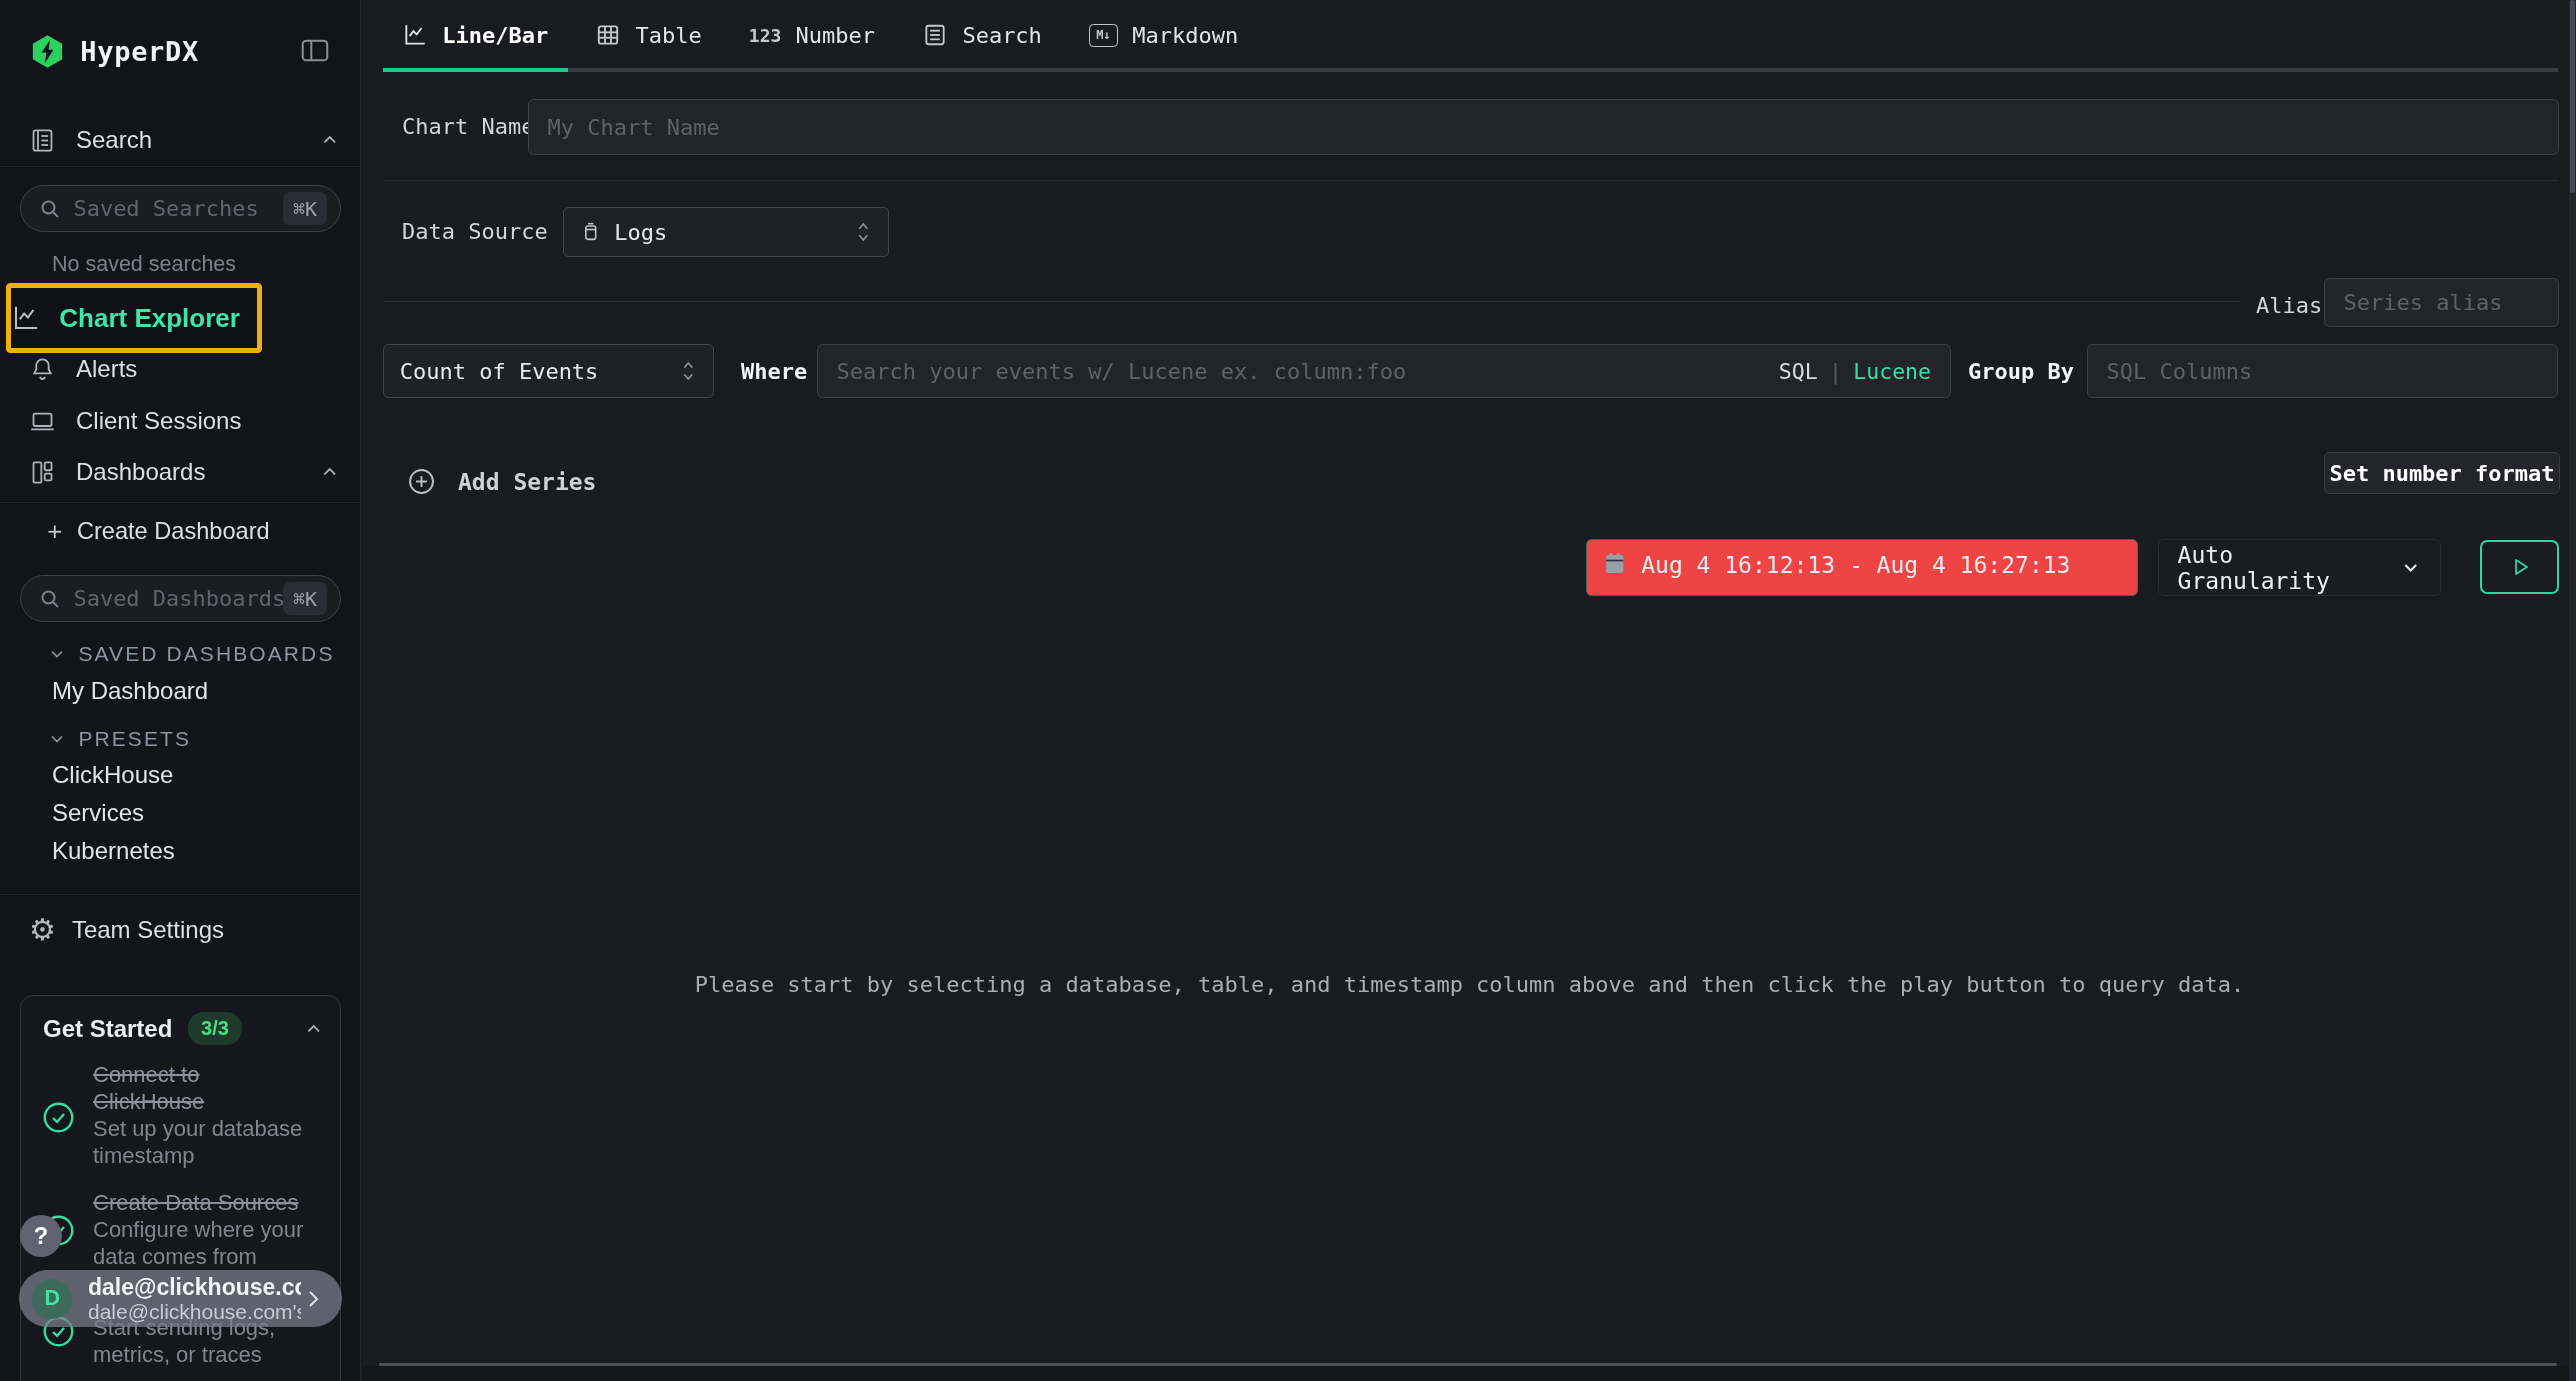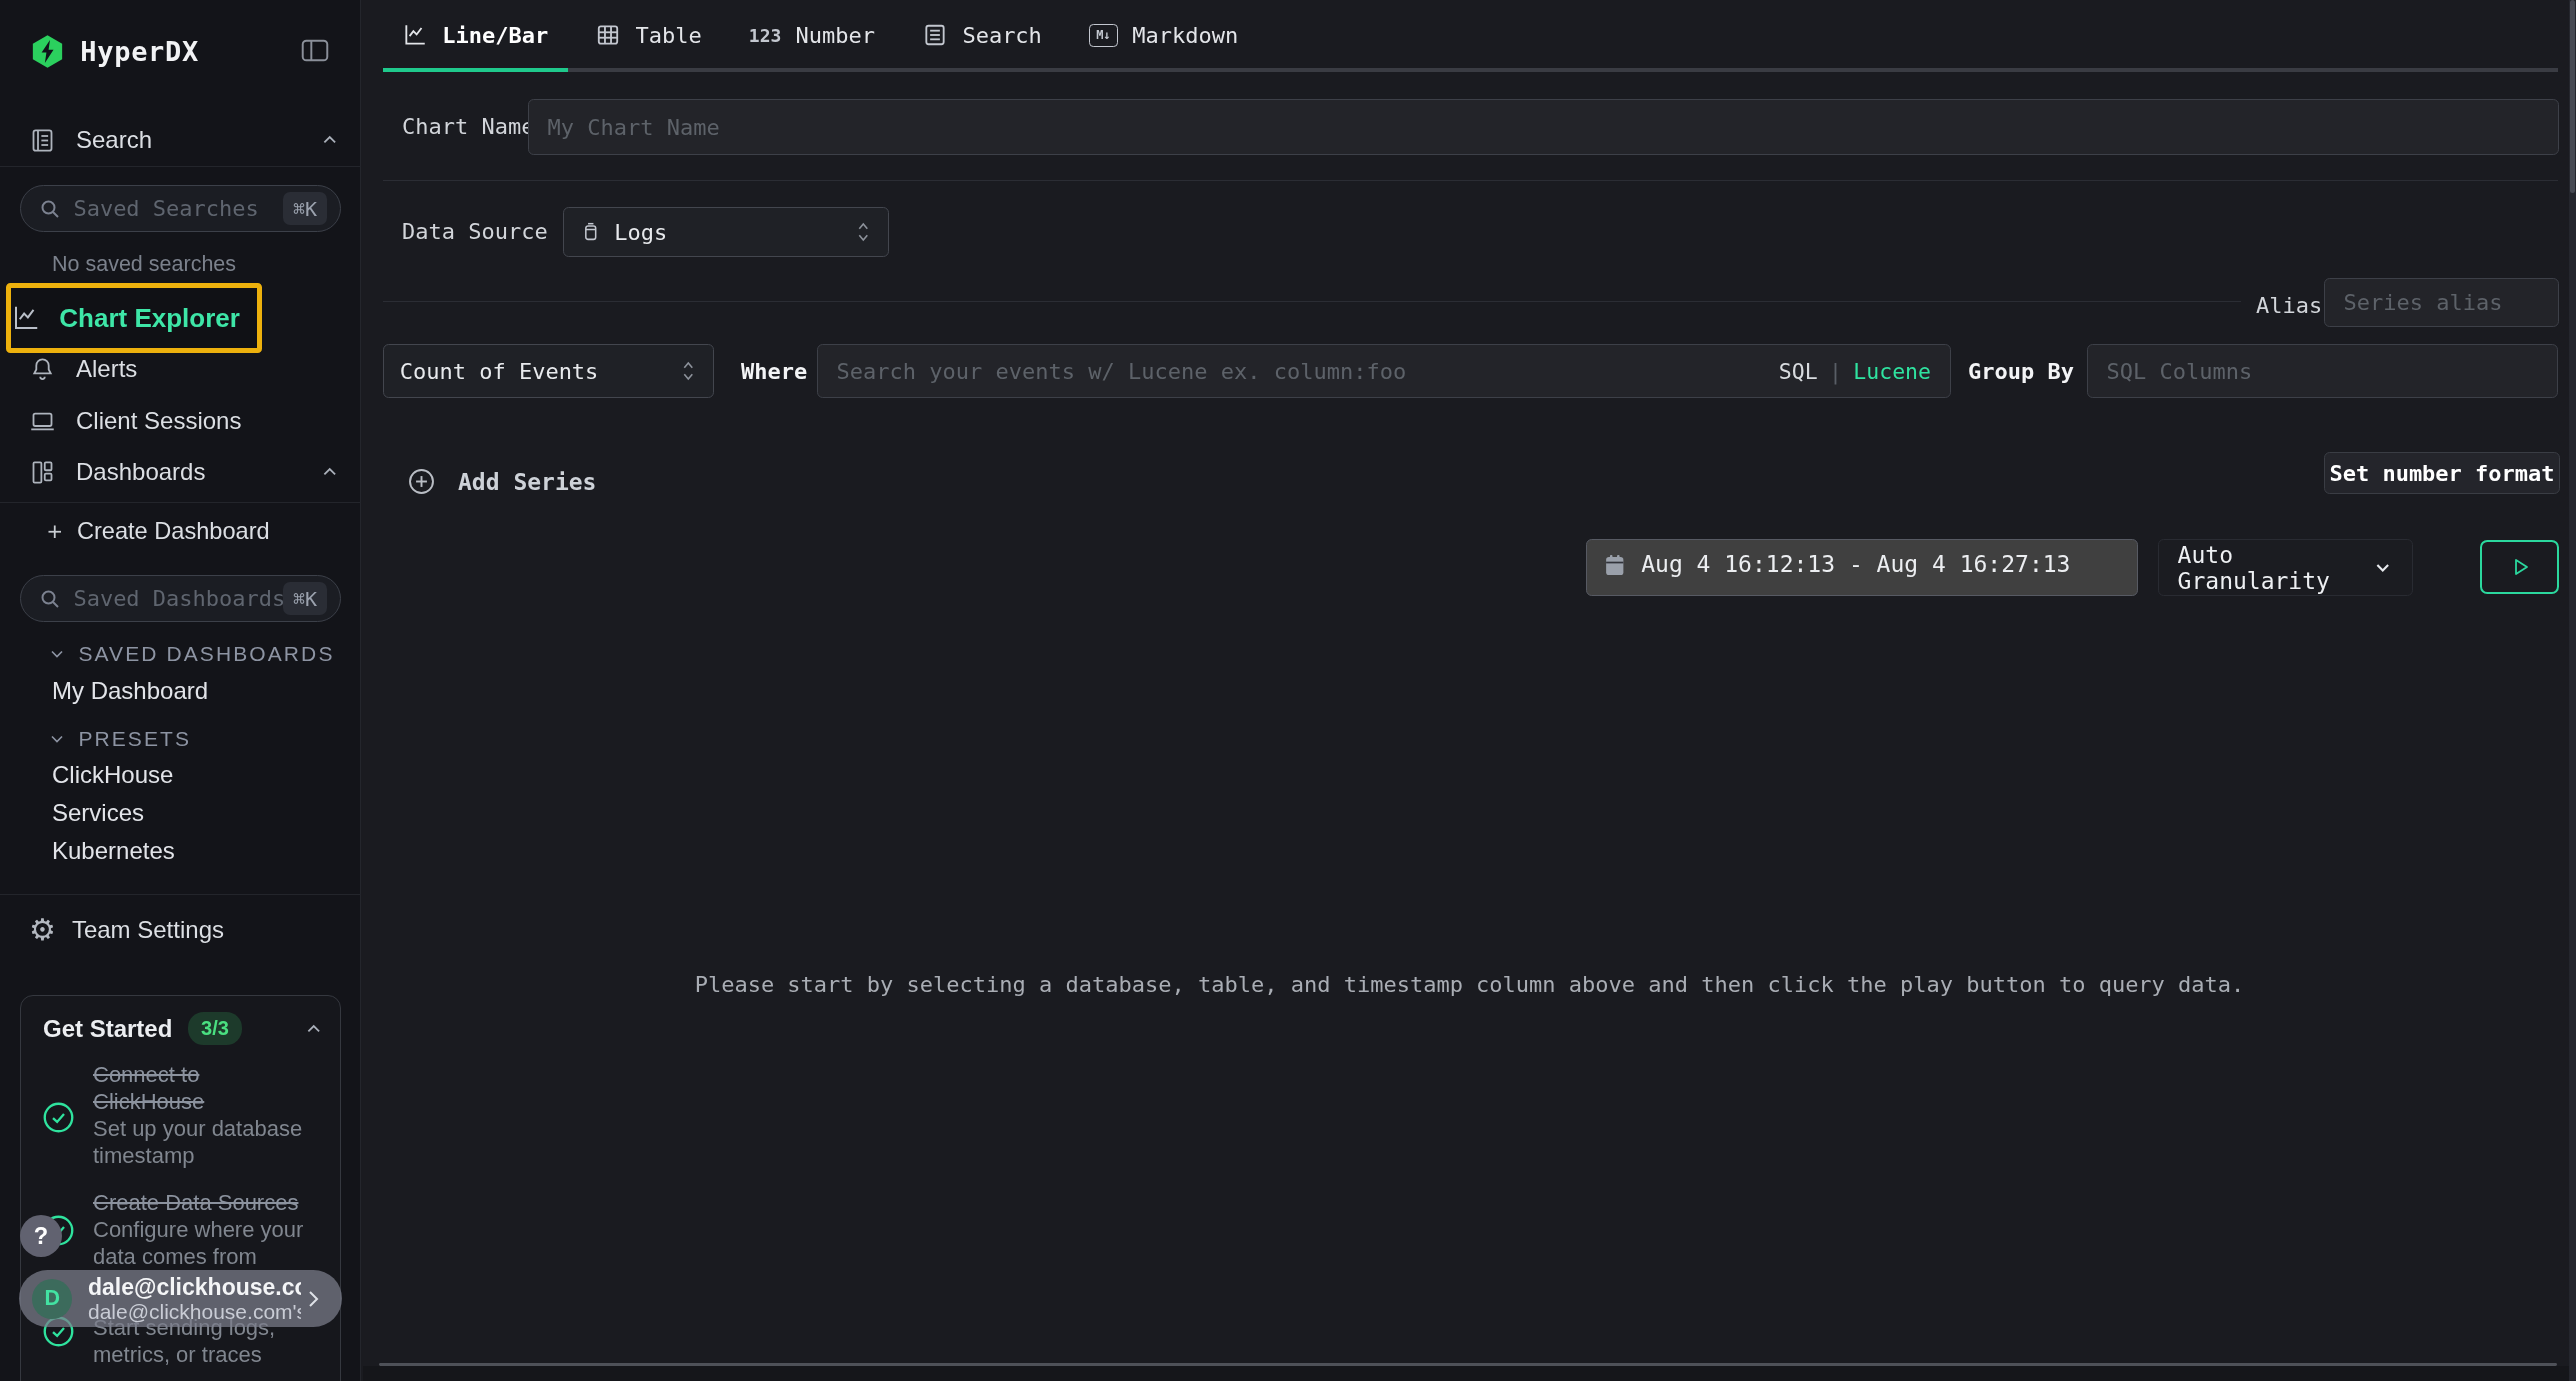--- a/index.html
+++ b/index.html
@@ -134,22 +134,22 @@
   .add-series { position:absolute; display:flex; align-items:center; color:#c9cdd3; cursor:pointer; }
   .add-series .as-label { font-family:"DejaVu Sans Mono", monospace; font-size:23px; font-weight:bold; color:#ced2d8; margin-left:22px; }
 
   .btn-dark {
     position:absolute; background:#24252b; border:1.4px solid #3a3d44; border-radius:5.7px;
     font-family:"DejaVu Sans Mono", monospace; font-size:22px; font-weight:bold; color:#ffffff;
     display:flex; align-items:center; justify-content:center; cursor:pointer;
   }
 
   .date-box {
-    position:absolute; background:#404040; border:1.4px solid #575a63; border-radius:5.7px;
-    display:flex; align-items:flex-end; padding:18px 17px; cursor:pointer;
+    position:absolute; background:#ef4444; border:1.4px solid #575a63; border-radius:5.7px;
+    display:flex; align-items:flex-start; padding:12px 17px; cursor:pointer;
   }
   .date-box .date-text { font-family:"DejaVu Sans Mono", monospace; font-size:23px; color:#eceef1; margin-left:15.7px; white-space:nowrap; }
 
   .gran-box {
     position:absolute; background:#1b1c21; border:1.4px solid #292b32; border-radius:5.7px;
     display:flex; align-items:center; padding:0 18.6px; cursor:pointer;
   }
   .gran-box .gran-text { font-family:"DejaVu Sans Mono", monospace; font-size:23px; color:#eef0f3; }
   .gran-box .gran-chevron { margin-left:auto; color:#e8eaee; }
 
@@ -508,21 +508,21 @@
         <svg width="21.5" height="23" viewBox="0 0 22 24">
           <rect x="2" y="3" width="18" height="19" rx="3" fill="#9aa0aa"></rect>
           <rect x="2" y="8" width="18" height="1.8" fill="#32343b"></rect>
           <rect x="6" y="1" width="2.6" height="4" rx="1" fill="#9aa0aa"></rect>
           <rect x="13.4" y="1" width="2.6" height="4" rx="1" fill="#9aa0aa"></rect>
         </svg>
       </span>
       <span class="date-text">Aug 4 16:12:13 - Aug 4 16:27:13</span>
     </div>
 
-    <div class="gran-box" style="top:539px; left:1795px; width:255px; height:57px;gap:42px;">
+    <div class="gran-box" style="top:539px; left:1795px; width:283px; height:57px;gap:42px;">
       <span class="gran-text">Auto Granularity</span>
       <span class="gran-chevron">
         <svg width="21.5" height="21.5" viewBox="0 0 24 24" fill="none" stroke="currentColor" stroke-width="2.4">
             <polyline points="6 9 12 15 18 9"></polyline>
           </svg>
       </span>
     </div>
 
     <button class="play-btn" style="top:540px; left:2117px; width:79px; height:54px;">
       <span>

